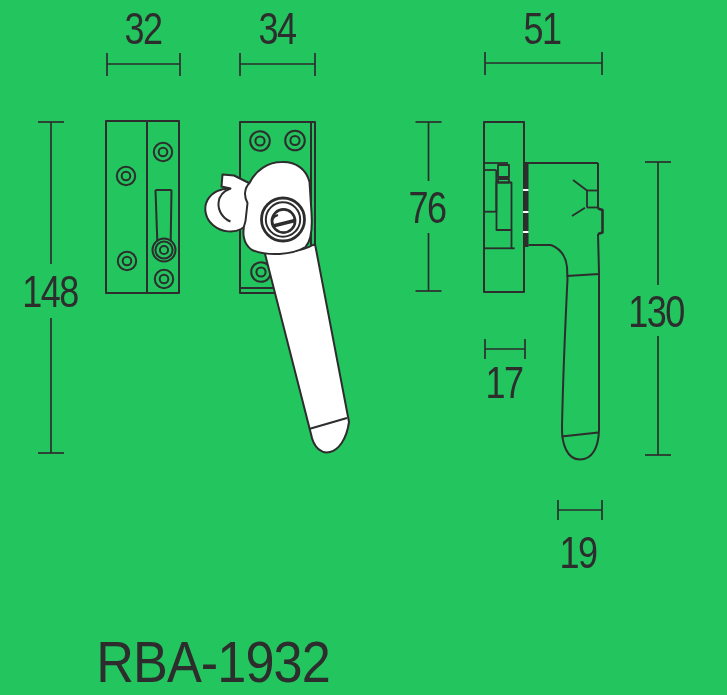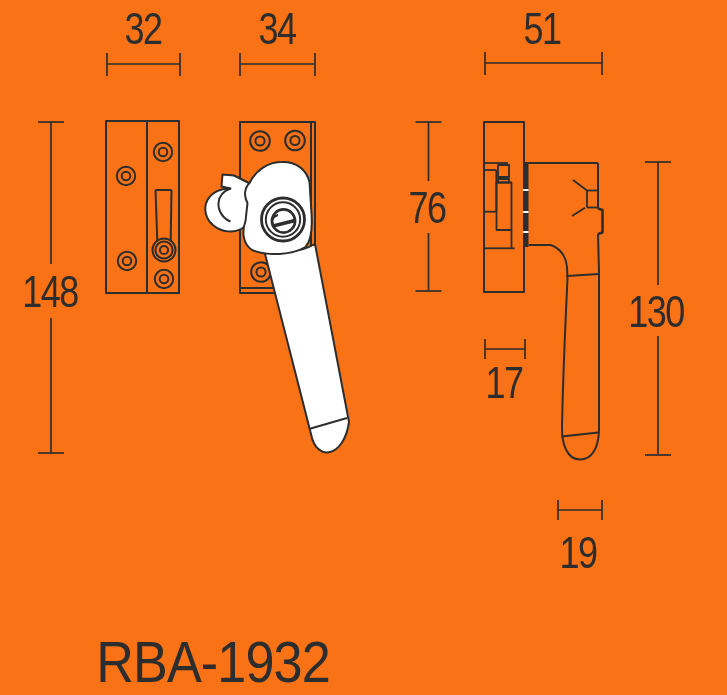--- a/index.html
+++ b/index.html
@@ -4,21 +4,21 @@
 <style>
   html, body {
     margin: 0;
     padding: 0;
     background: #ffffff;
   }
   .canvas {
     position: relative;
     width: 727px;
     height: 695px;
-    background: #f97316;
+    background: #22c55e;
     overflow: hidden;
     font-family: "Liberation Sans", "DejaVu Sans", sans-serif;
     text-align: center;
   }
   .drawing-svg {
     position: absolute;
     left: 0;
     top: 0;
   }
   .dim {

